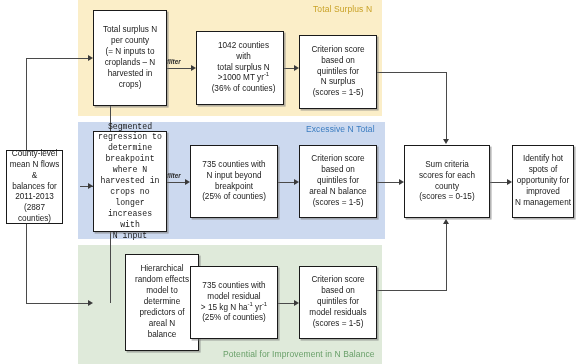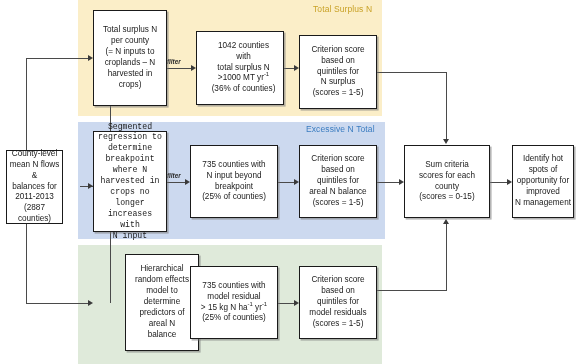--- a/index.html
+++ b/index.html
@@ -88,20 +88,21 @@
 
 <div id="canvas">
 
   <div class="panel" style="left:78px; top:0px; width:304px; height:116px; background:#fbeec8;"></div>
   <div class="panel-label" style="left:313px; top:4px; color:#c9a227;">Total Surplus N</div>
 
   <div class="panel" style="left:78px; top:122px; width:307px; height:117px; background:#ccd9ef;"></div>
   <div class="panel-label" style="left:306px; top:124px; color:#3a7cc0;">Excessive N Total</div>
 
   <div class="panel" style="left:78px; top:245px; width:304px; height:119px; background:#dfeada;"></div>
+  <div class="panel-label" style="left:223px; top:349px; color:#6aa06a;">Potential for Improvement in N Balance</div>
 
   <div class="edge h" style="left:80px; top:186px; width:32px;"></div>
 
   <div class="edge v" style="left:110px; top:58px; height:245px;"></div>
 
   <div class="edge h" style="left:110px; top:58px; width:-0px;"></div>
 
   <div class="edge h" style="left:80px; top:186px; width:11px;"></div>
 
   <div class="edge h" style="left:110px; top:58px; width:-0px;"></div>

